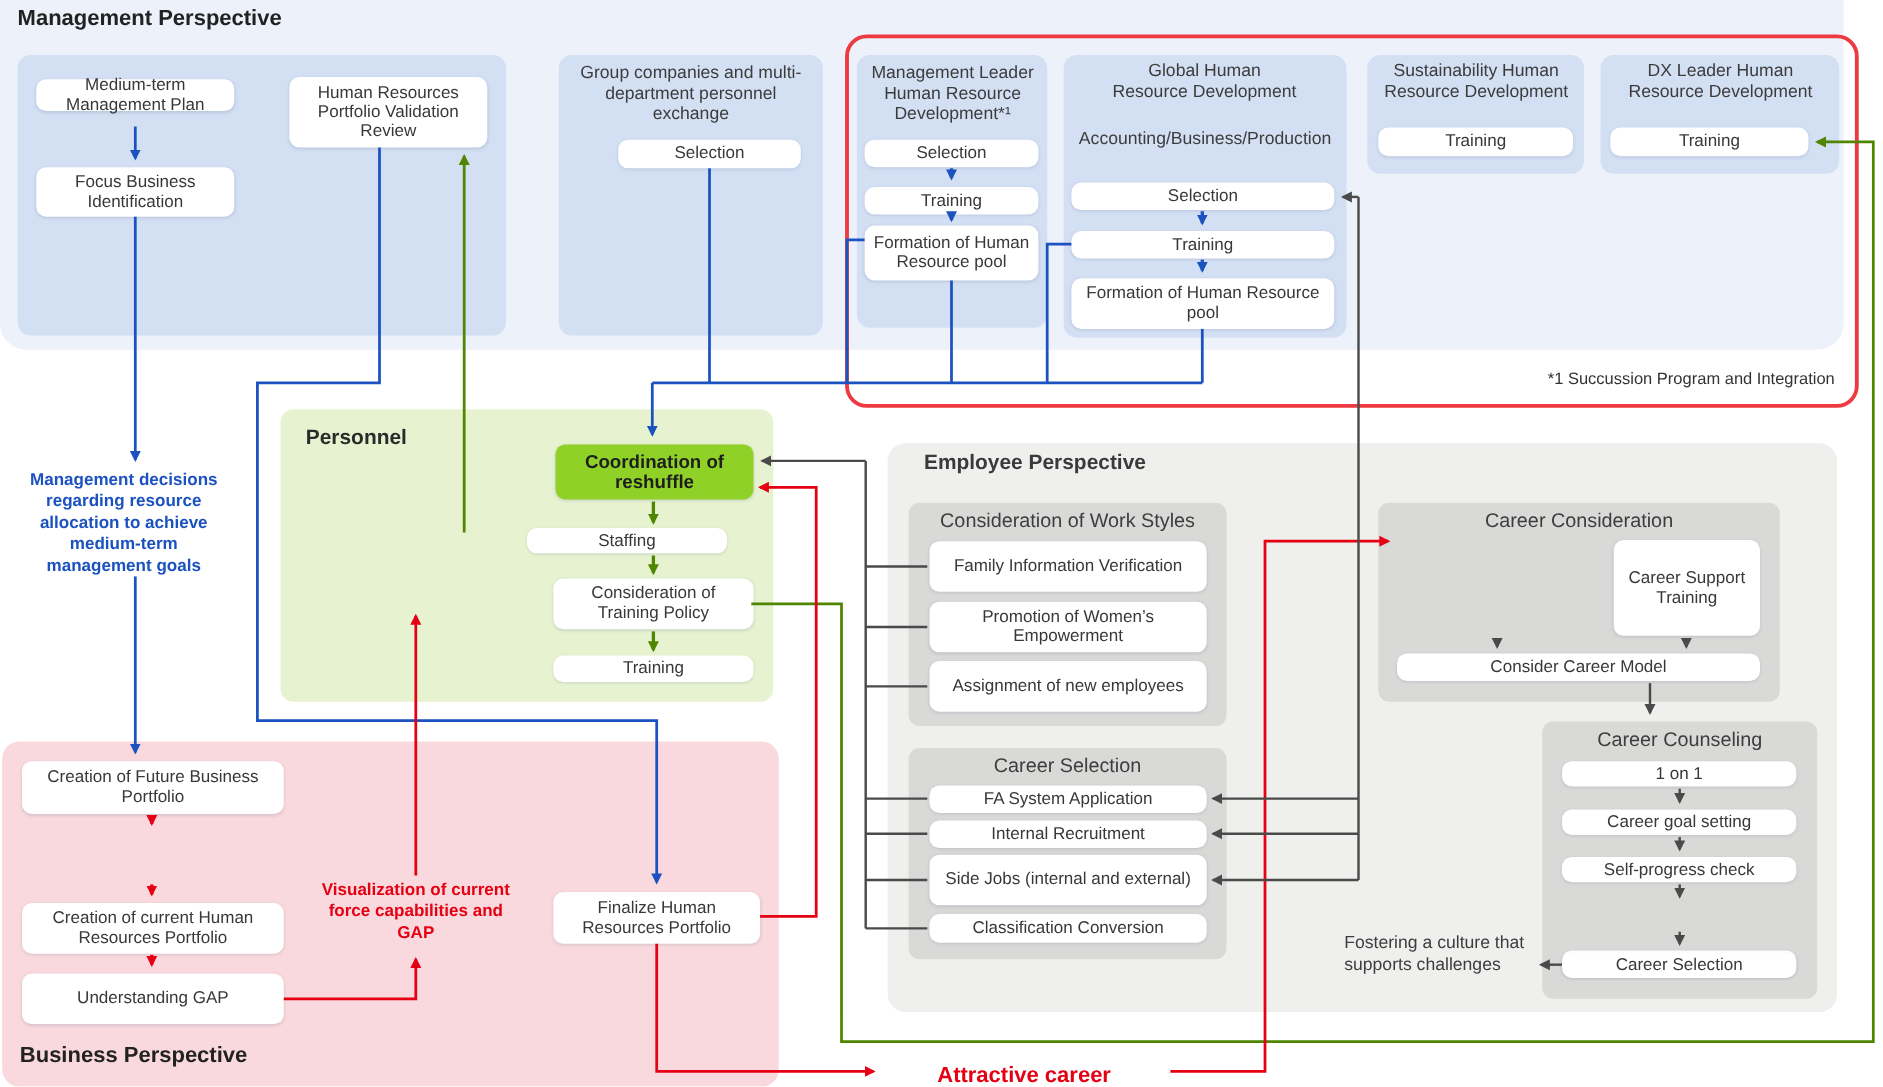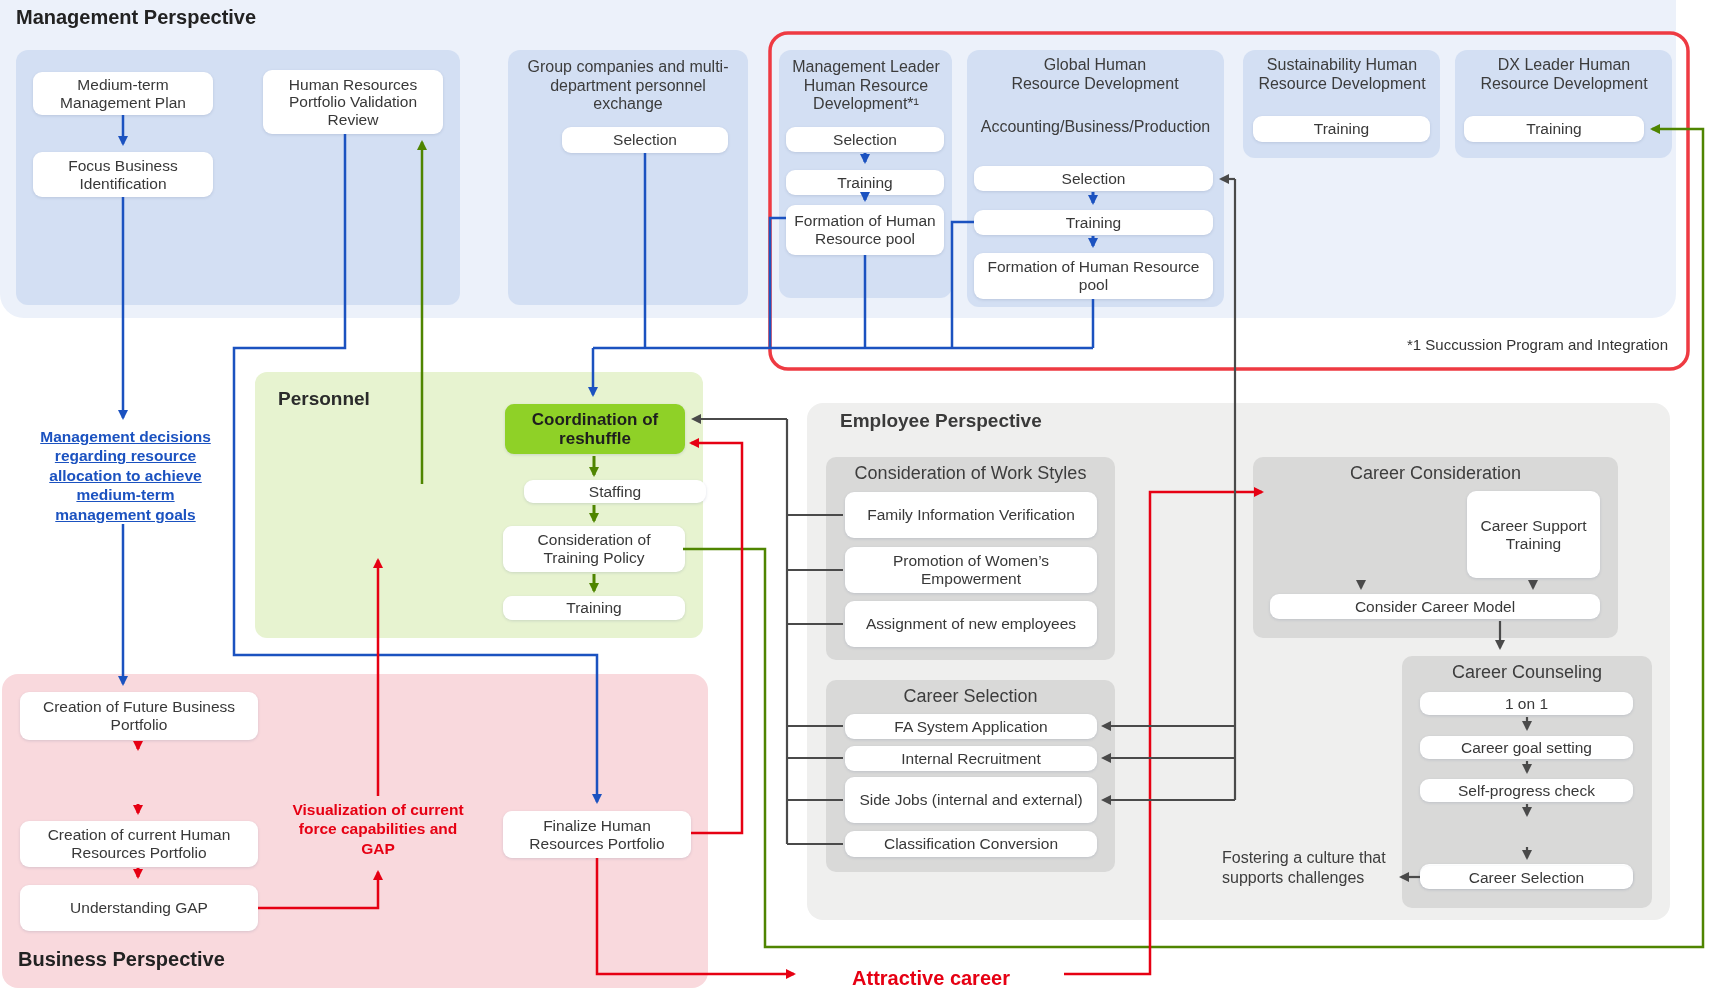--- a/index.html
+++ b/index.html
@@ -18,21 +18,21 @@
 </style>
 </head>
 <body>
 
 <div id="stage">
 
   <div class="abs" style="left:0;top:0;width:1676px;height:318px;background:#ECF1FA;border-radius:0 0 24px 24px;"></div>
   <div class="sechead" style="left:16px;top:6px;">Management Perspective</div>
 
   <div class="panel" style="left:16px;top:50px;width:444px;height:255px;background:#D3DFF3;"></div>
-  <div class="wbox" style="left:33px;top:72px;width:180px;height:43px;">Medium-term Management Plan</div>
+  <div class="wbox" style="left:33px;top:72px;width:180px;height:29px;">Medium-term Management Plan</div>
   <div class="wbox" style="left:33px;top:152px;width:180px;height:45px;">Focus Business Identification</div>
   <div class="wbox" style="left:263px;top:70px;width:180px;height:64px;">Human Resources Portfolio Validation Review</div>
 
   <div class="panel" style="left:508px;top:50px;width:240px;height:255px;background:#D3DFF3;"></div>
   <div class="ptitle" style="left:520px;top:58px;width:216px;">Group companies and multi-department personnel exchange</div>
   <div class="wbox" style="left:562px;top:127px;width:166px;height:26px;">Selection</div>
 
   <div class="panel" style="left:779px;top:50px;width:173px;height:248px;background:#D3DFF3;"></div>
   <div class="ptitle" style="left:790px;top:58px;width:152px;">Management Leader Human Resource Development*¹</div>
   <div class="wbox" style="left:786px;top:127px;width:158px;height:25px;">Selection</div>
@@ -52,25 +52,25 @@
 
   <div class="panel" style="left:1455px;top:50px;width:217px;height:108px;background:#D3DFF3;"></div>
   <div class="ptitle" style="left:1479px;top:56px;width:170px;">DX Leader Human Resource Development</div>
   <div class="wbox" style="left:1464px;top:116px;width:180px;height:26px;">Training</div>
 
   <div class="abs" style="left:1348px;top:336px;width:320px;text-align:right;font-size:15px;color:#333;">*1 Succussion Program and Integration</div>
 
   <div class="panel" style="left:255px;top:372px;width:448px;height:266px;background:#E7F3D0;"></div>
   <div class="sechead" style="left:278px;top:388px;font-size:19px;color:#2b2b2b;">Personnel</div>
   <div class="wbox" style="left:505px;top:404px;width:180px;height:50px;background:#8FD127;font-weight:bold;font-size:17px;color:#1e1e1e;">Coordination of reshuffle</div>
-  <div class="wbox" style="left:524px;top:480px;width:182px;height:23px;">Staffing</div>
+  <div class="wbox" style="left:479px;top:480px;width:182px;height:23px;">Staffing</div>
   <div class="wbox" style="left:503px;top:526px;width:182px;height:46px;">Consideration of Training Policy</div>
   <div class="wbox" style="left:503px;top:596px;width:182px;height:24px;">Training</div>
 
-  <div class="notetxt" style="left:28px;top:427px;width:195px;color:#1B52C0;text-decoration:underline;">Management decisions regarding resource allocation to achieve medium-term management goals</div>
+  <div class="notetxt" style="left:15px;top:427px;width:195px;color:#1B52C0;">Management decisions regarding resource allocation to achieve medium-term management goals</div>
 
   <div class="panel" style="left:2px;top:674px;width:706px;height:314px;background:#F9D9DD;border-radius:16px;"></div>
   <div class="sechead" style="left:18px;top:948px;">Business Perspective</div>
   <div class="wbox" style="left:20px;top:692px;width:238px;height:48px;">Creation of Future Business Portfolio</div>
   <div class="wbox" style="left:20px;top:821px;width:238px;height:46px;">Creation of current Human Resources Portfolio</div>
   <div class="wbox" style="left:20px;top:885px;width:238px;height:46px;">Understanding GAP</div>
   <div class="notetxt" style="left:288px;top:800px;width:180px;color:#E60013;">Visualization of current force capabilities and GAP</div>
   <div class="wbox" style="left:503px;top:811px;width:188px;height:47px;">Finalize Human Resources Portfolio</div>
 
   <div class="panel" style="left:807px;top:403px;width:863px;height:517px;background:#EFEFEE;border-radius:16px;"></div>

